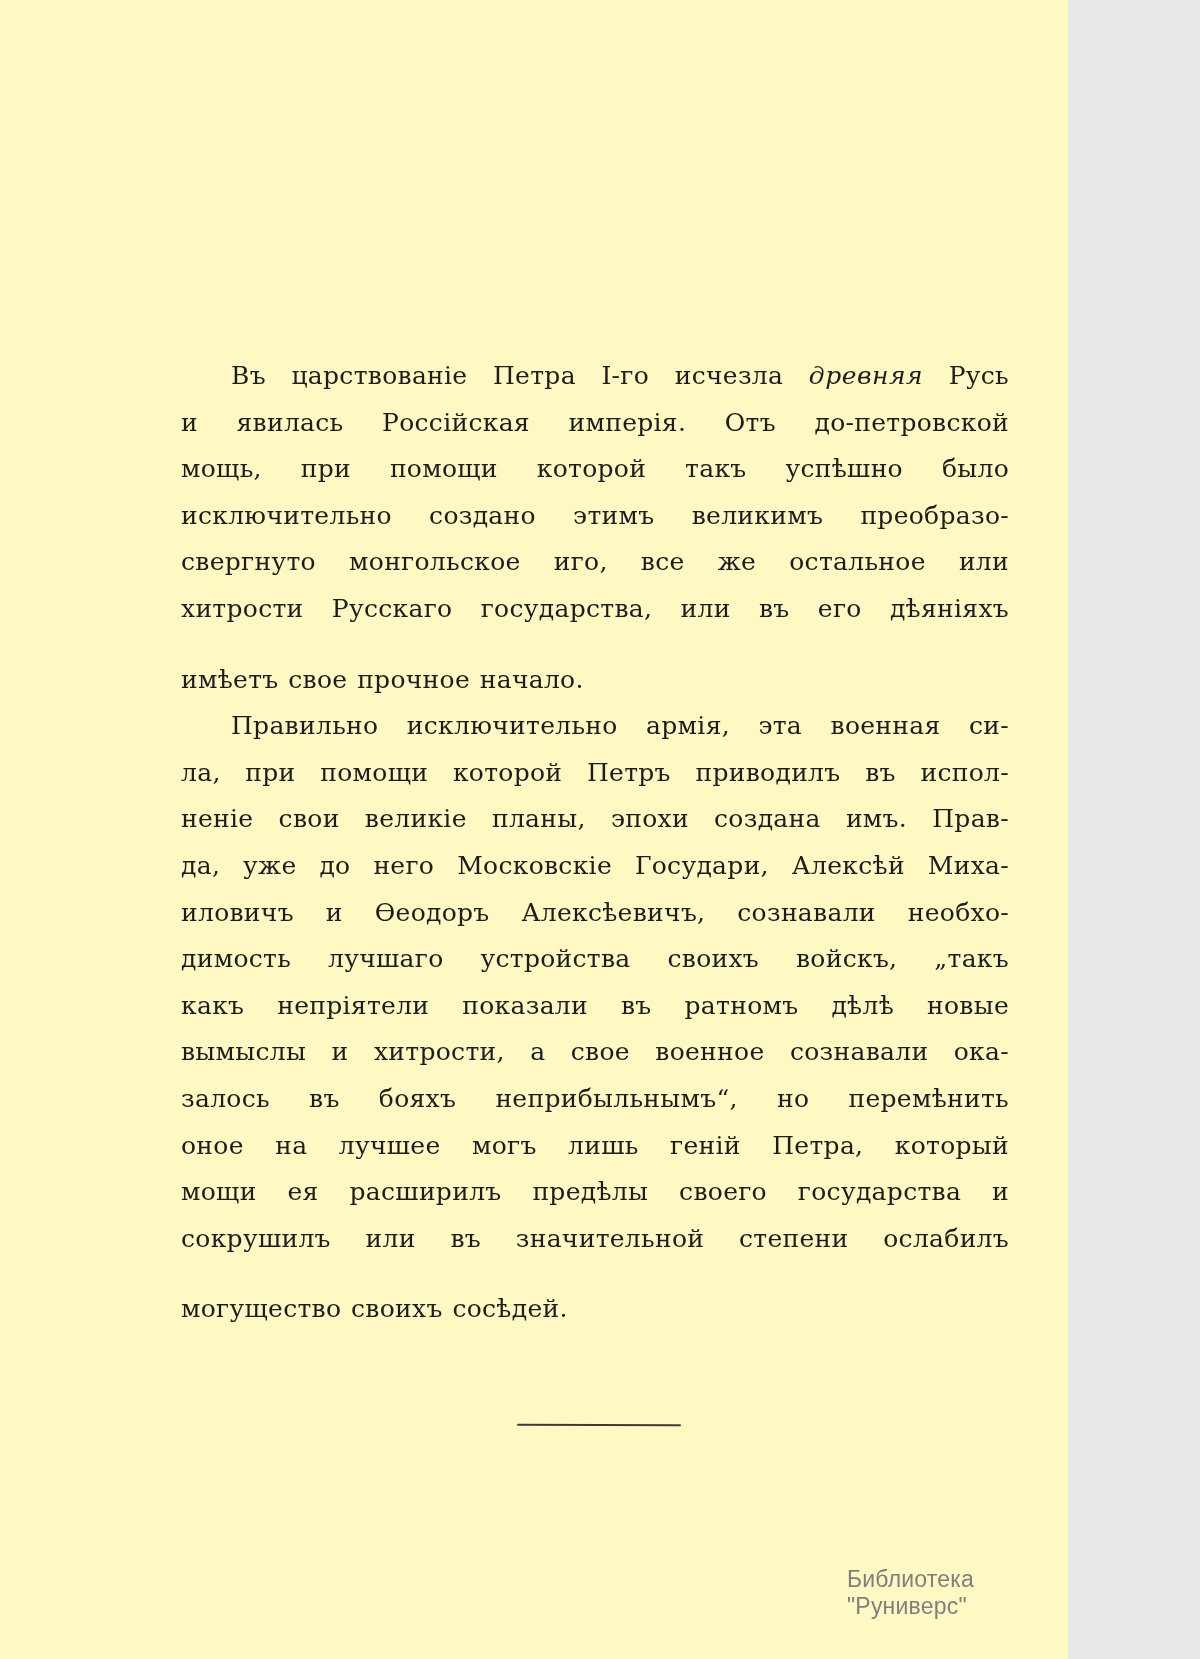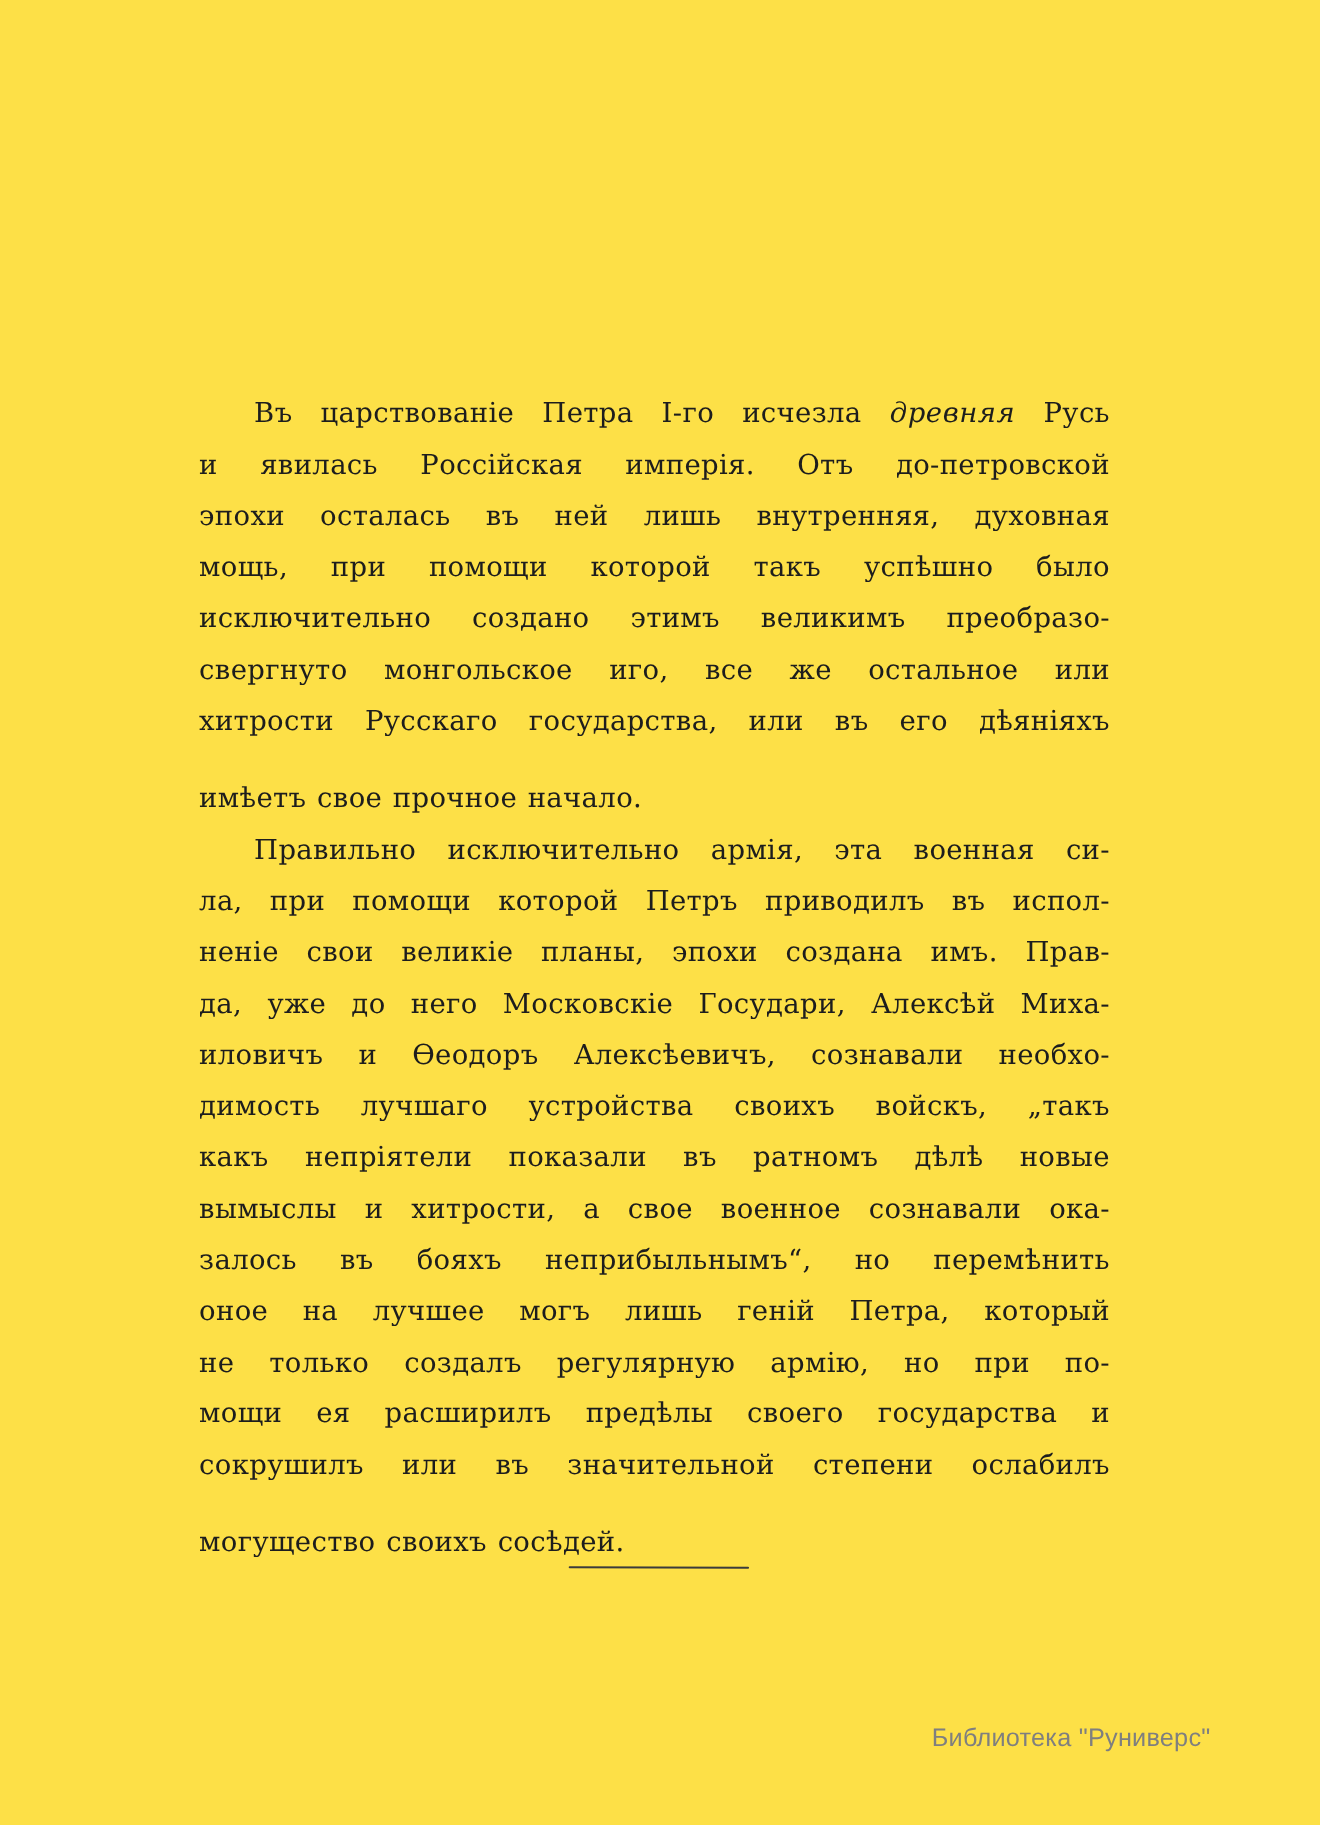--- a/index.html
+++ b/index.html
@@ -1,20 +1,20 @@
 <!DOCTYPE html>
 <html><head>
 <meta charset="utf-8">
 <style>
   html, body { margin: 0; padding: 0; background: #e8e8e8; }
   .page {
     position: relative;
-    width: 1200px;
+    width: 1068px;
     height: 1659px;
-    background: #fde047;
+    background: #fef9c3;
     overflow: hidden;
     font-family: "DejaVu Serif", "Liberation Serif", serif;
     color: #1d1d1d;
   }
   .text-block {
     position: absolute;
     left: 181px;
     top: 353px;
     width: 828px;
   }
@@ -55,40 +55,38 @@
 </head>
 <body>
 
 <div class="page">
 
   <div class="text-block">
 
     <div class="para">
       <div class="line indent"><span>Въ царствованіе Петра I-го исчезла</span> <em>древняя</em> <span>Русь</span></div>
       <div class="line">и явилась Россійская имперія. Отъ до-петровской</div>
-      <div class="line">эпохи осталась въ ней лишь внутренняя, духовная</div>
       <div class="line">мощь, при помощи которой такъ успѣшно было</div>
       <div class="line">исключительно создано этимъ великимъ преобразо-</div>
       <div class="line">свергнуто монгольское иго, все же остальное или</div>
       <div class="line">хитрости Русскаго государства, или въ его дѣяніяхъ</div>
       <div class="line flush">имѣетъ свое прочное начало.</div>
     </div>
 
     <div class="para">
       <div class="line indent">Правильно исключительно армія, эта военная си-</div>
       <div class="line">ла, при помощи которой Петръ приводилъ въ испол-</div>
       <div class="line">неніе свои великіе планы, эпохи создана имъ. Прав-</div>
       <div class="line">да, уже до него Московскіе Государи, Алексѣй Миха-</div>
       <div class="line">иловичъ и Ѳеодоръ Алексѣевичъ, сознавали необхо-</div>
       <div class="line">димость лучшаго устройства своихъ войскъ, „такъ</div>
       <div class="line">какъ непріятели показали въ ратномъ дѣлѣ новые</div>
       <div class="line">вымыслы и хитрости, а свое военное сознавали ока-</div>
       <div class="line">залось въ бояхъ неприбыльнымъ“, но перемѣнить</div>
       <div class="line">оное на лучшее могъ лишь геній Петра, который</div>
-      <div class="line">не только создалъ регулярную армію, но при по-</div>
       <div class="line">мощи ея расширилъ предѣлы своего государства и</div>
       <div class="line">сокрушилъ или въ значительной степени ослабилъ</div>
       <div class="line flush">могущество своихъ сосѣдей.</div>
     </div>
 
   </div>
 
   <div class="divider"></div>
 
   <div class="watermark">Библиотека "Руниверс"</div>

